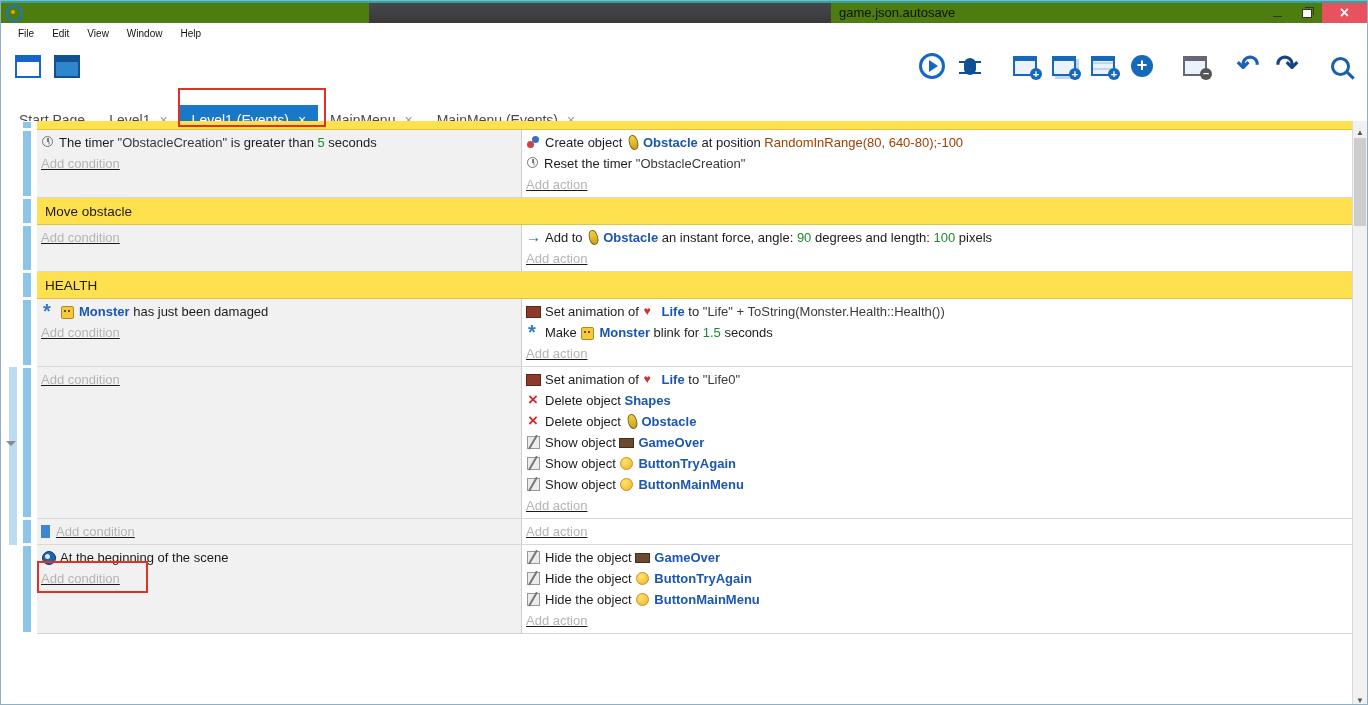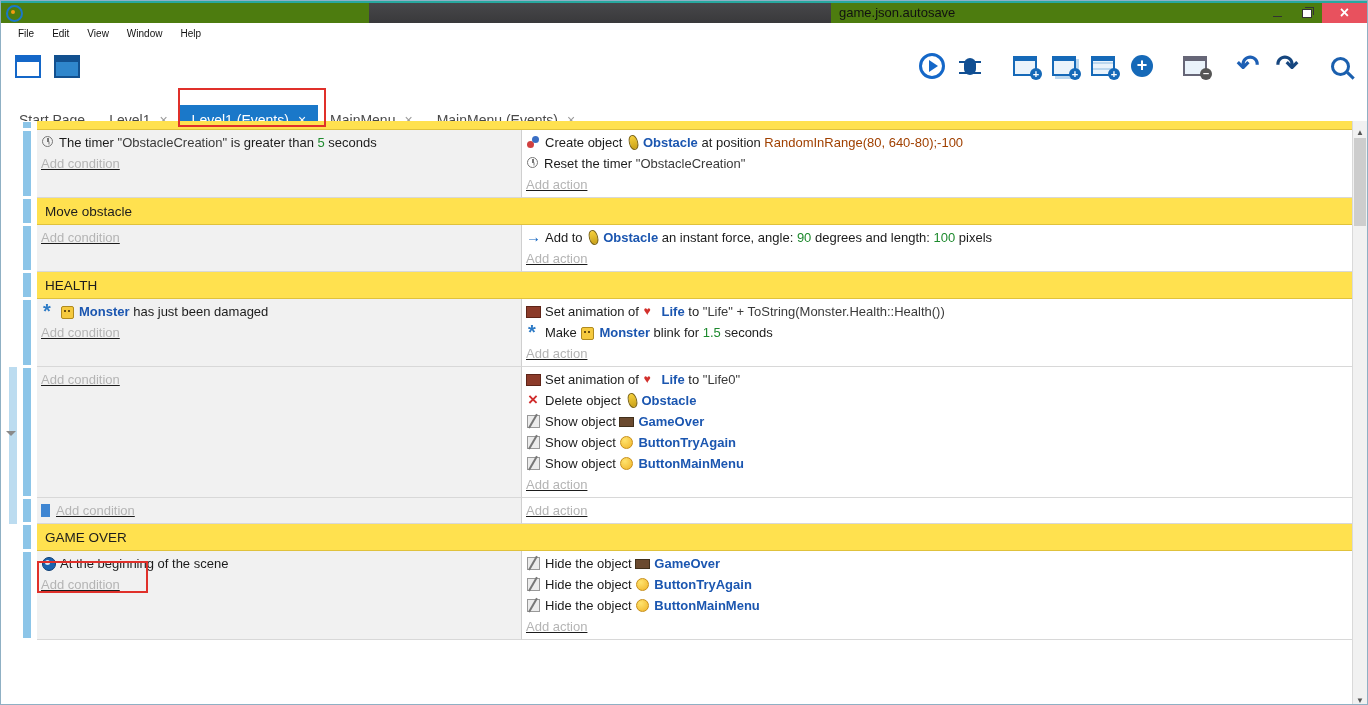--- a/index.html
+++ b/index.html
@@ -324,45 +324,38 @@
         <div class="gutter">
           <div class="bar-outer"></div>
           <div class="bar-inner"></div>
           <div class="fold"></div>
         </div>
         <div class="cond">
           <div class="line"><span class="ph-wrap"><span class="p-ph">Add condition</span></span></div>
         </div>
         <div class="act">
           <div class="line"><span class="icn animation-icon"></span><span class="p-t">Set animation of </span><span class="icn life-icon"></span><span class="p-o">Life</span><span class="p-t"> to </span><span class="p-s">"Life0"</span></div>
+          <div class="line"><span class="icn delete-icon"></span><span class="p-t">Delete object </span><span class="p-o">Shapes</span></div>
           <div class="line"><span class="icn delete-icon"></span><span class="p-t">Delete object </span><span class="icn obstacle-icon"></span><span class="p-o">Obstacle</span></div>
           <div class="line"><span class="icn visibility-icon"></span><span class="p-t">Show object </span><span class="icn gameover-icon"></span><span class="p-o">GameOver</span></div>
           <div class="line"><span class="icn visibility-icon"></span><span class="p-t">Show object </span><span class="icn button-icon"></span><span class="p-o">ButtonTryAgain</span></div>
           <div class="line"><span class="icn visibility-icon"></span><span class="p-t">Show object </span><span class="icn button-icon"></span><span class="p-o">ButtonMainMenu</span></div>
           <div class="line"><span class="ph-wrap"><span class="p-ph">Add action</span></span></div>
         </div>
       </div>
       <div class="row event">
         <div class="gutter">
           <div class="bar-outer"></div>
           <div class="bar-inner"></div>
         </div>
         <div class="cond">
           <div class="line"><span class="ph-wrap anno-target"><span class="handle-icon"></span><span class="p-ph">Add condition</span></span></div>
         </div>
         <div class="act">
           <div class="line"><span class="ph-wrap"><span class="p-ph">Add action</span></span></div>
-        </div>
-      </div>
-      <div class="row comment">
-        <div class="gutter">
-          <div class="bar-inner"></div>
-        </div>
-        <div class="comment-cell">
-          <span class="comment-text">GAME OVER</span>
         </div>
       </div>
       <div class="row event">
         <div class="gutter">
           <div class="bar-inner"></div>
         </div>
         <div class="cond">
           <div class="line"><span class="icn scene-begin-icon"></span><span class="p-t">At the beginning of the scene</span></div>
           <div class="line"><span class="ph-wrap"><span class="p-ph">Add condition</span></span></div>
         </div>

